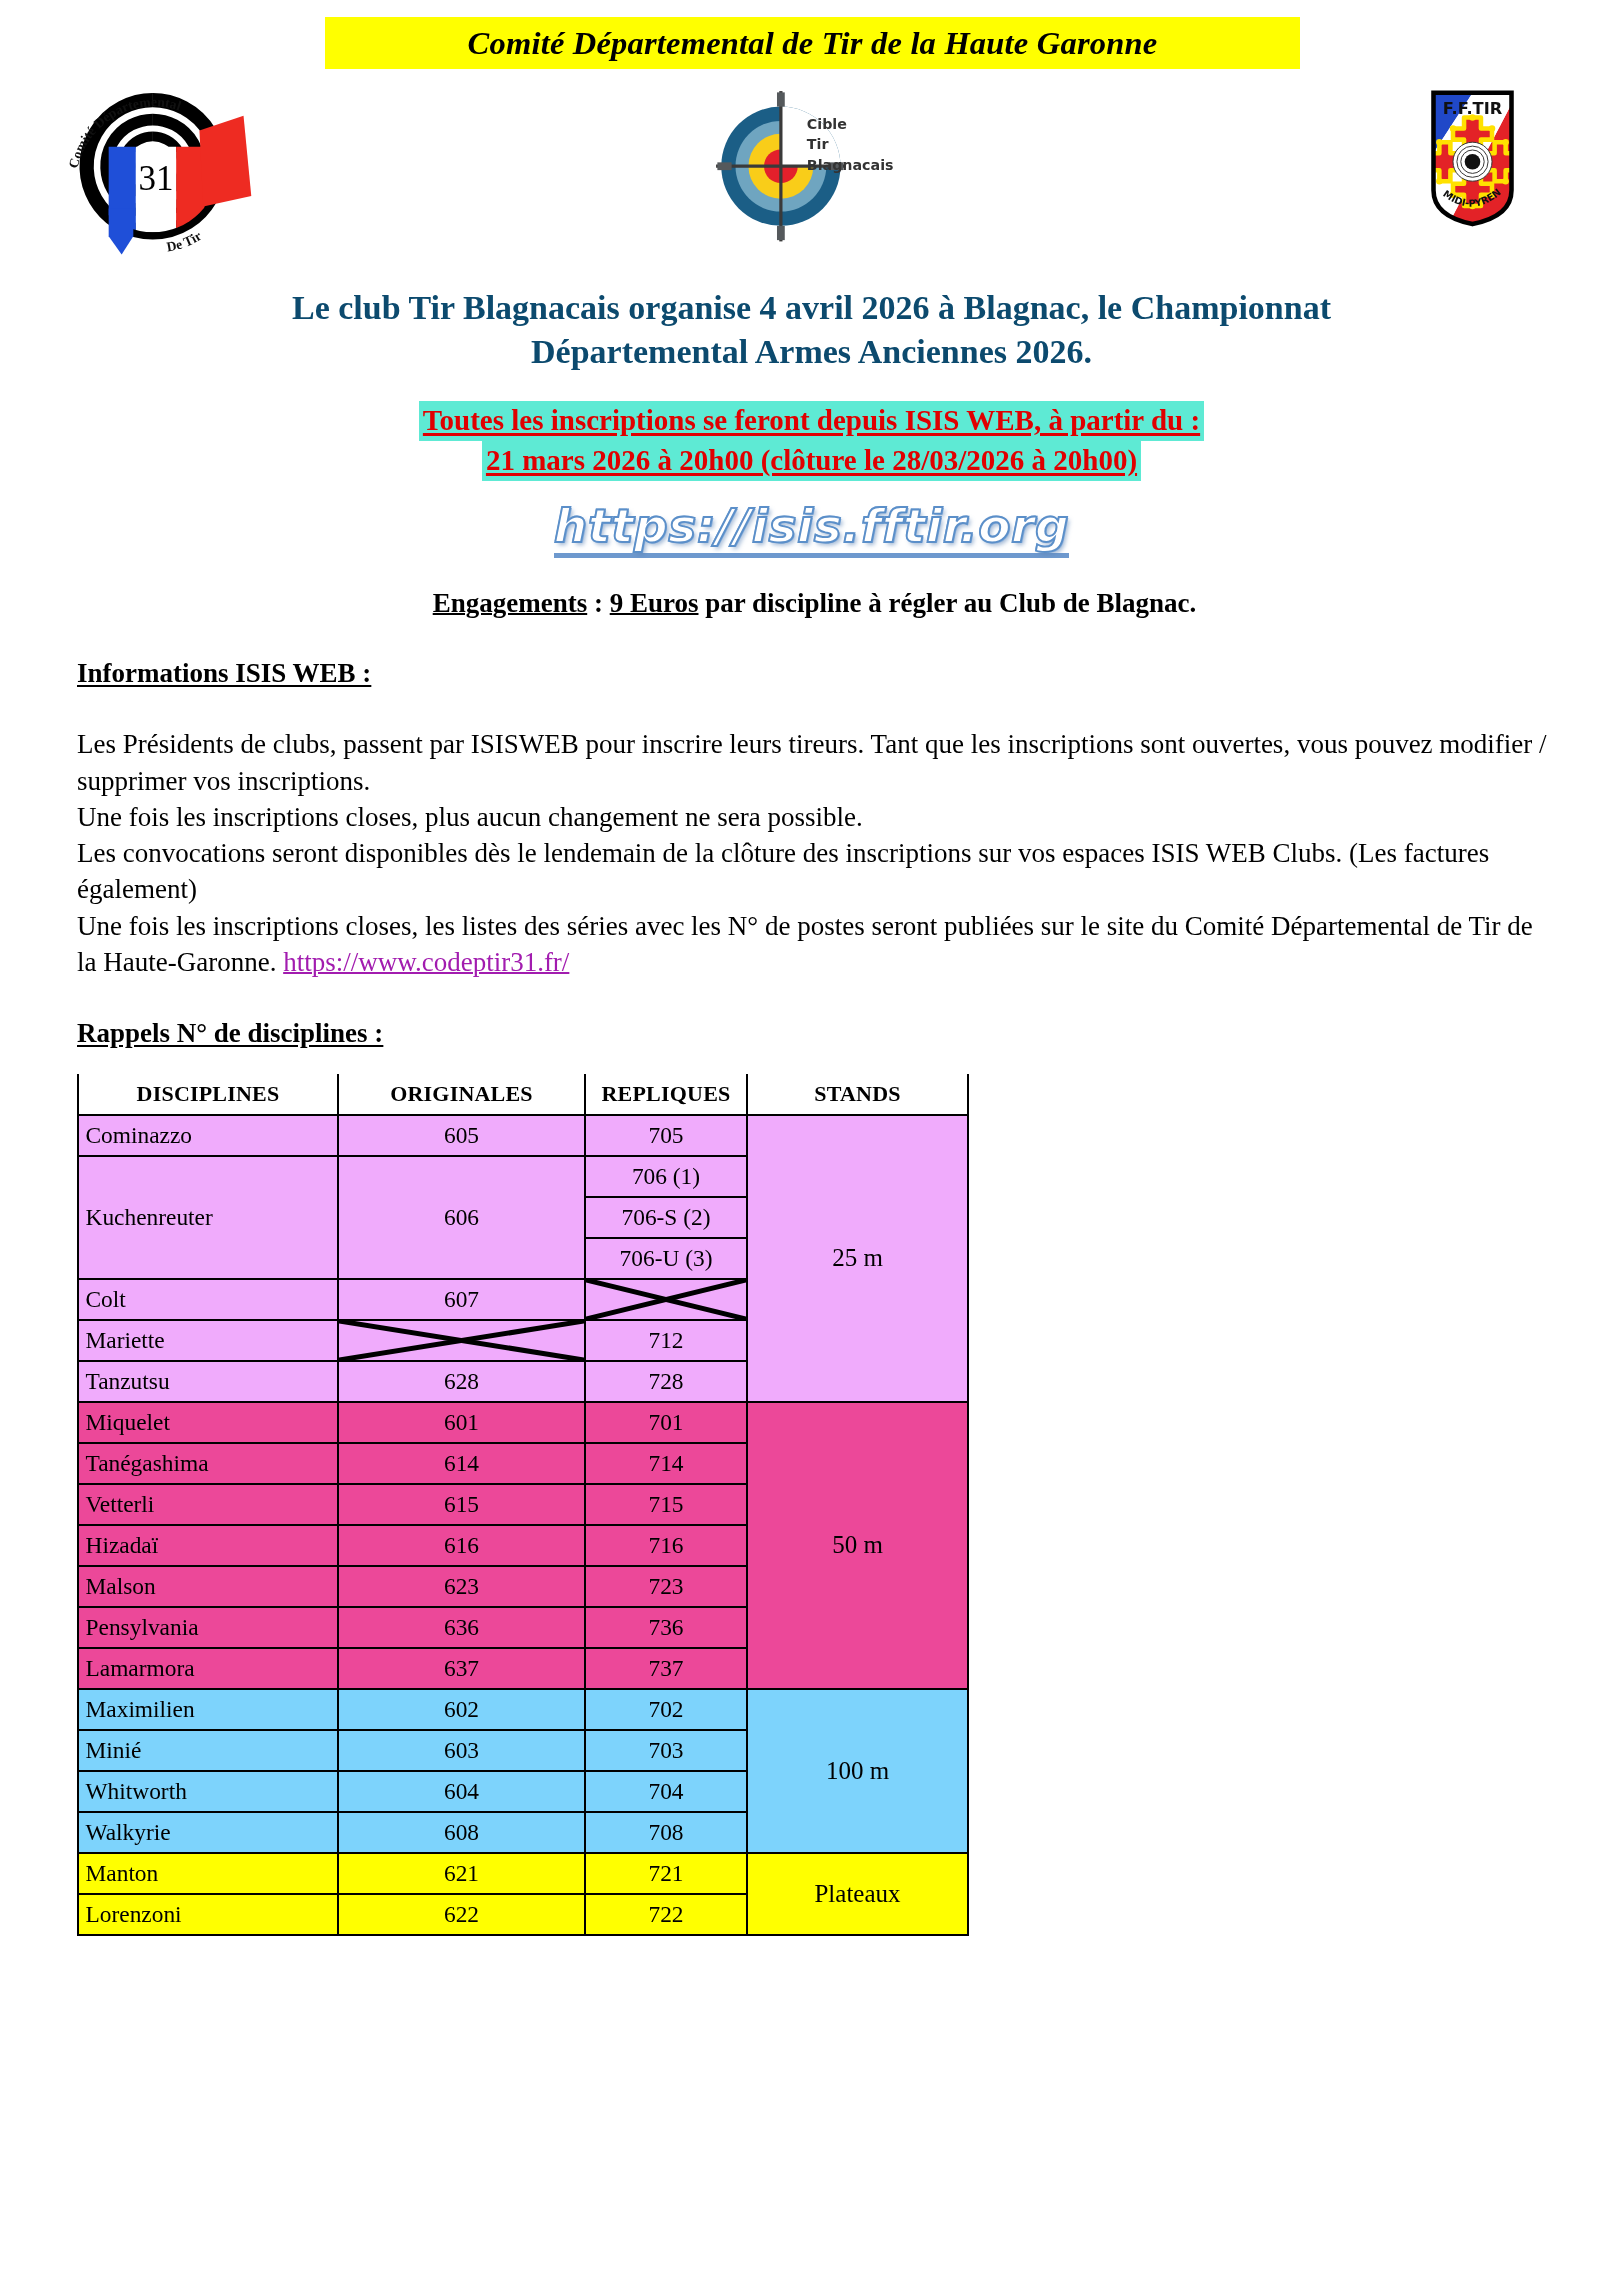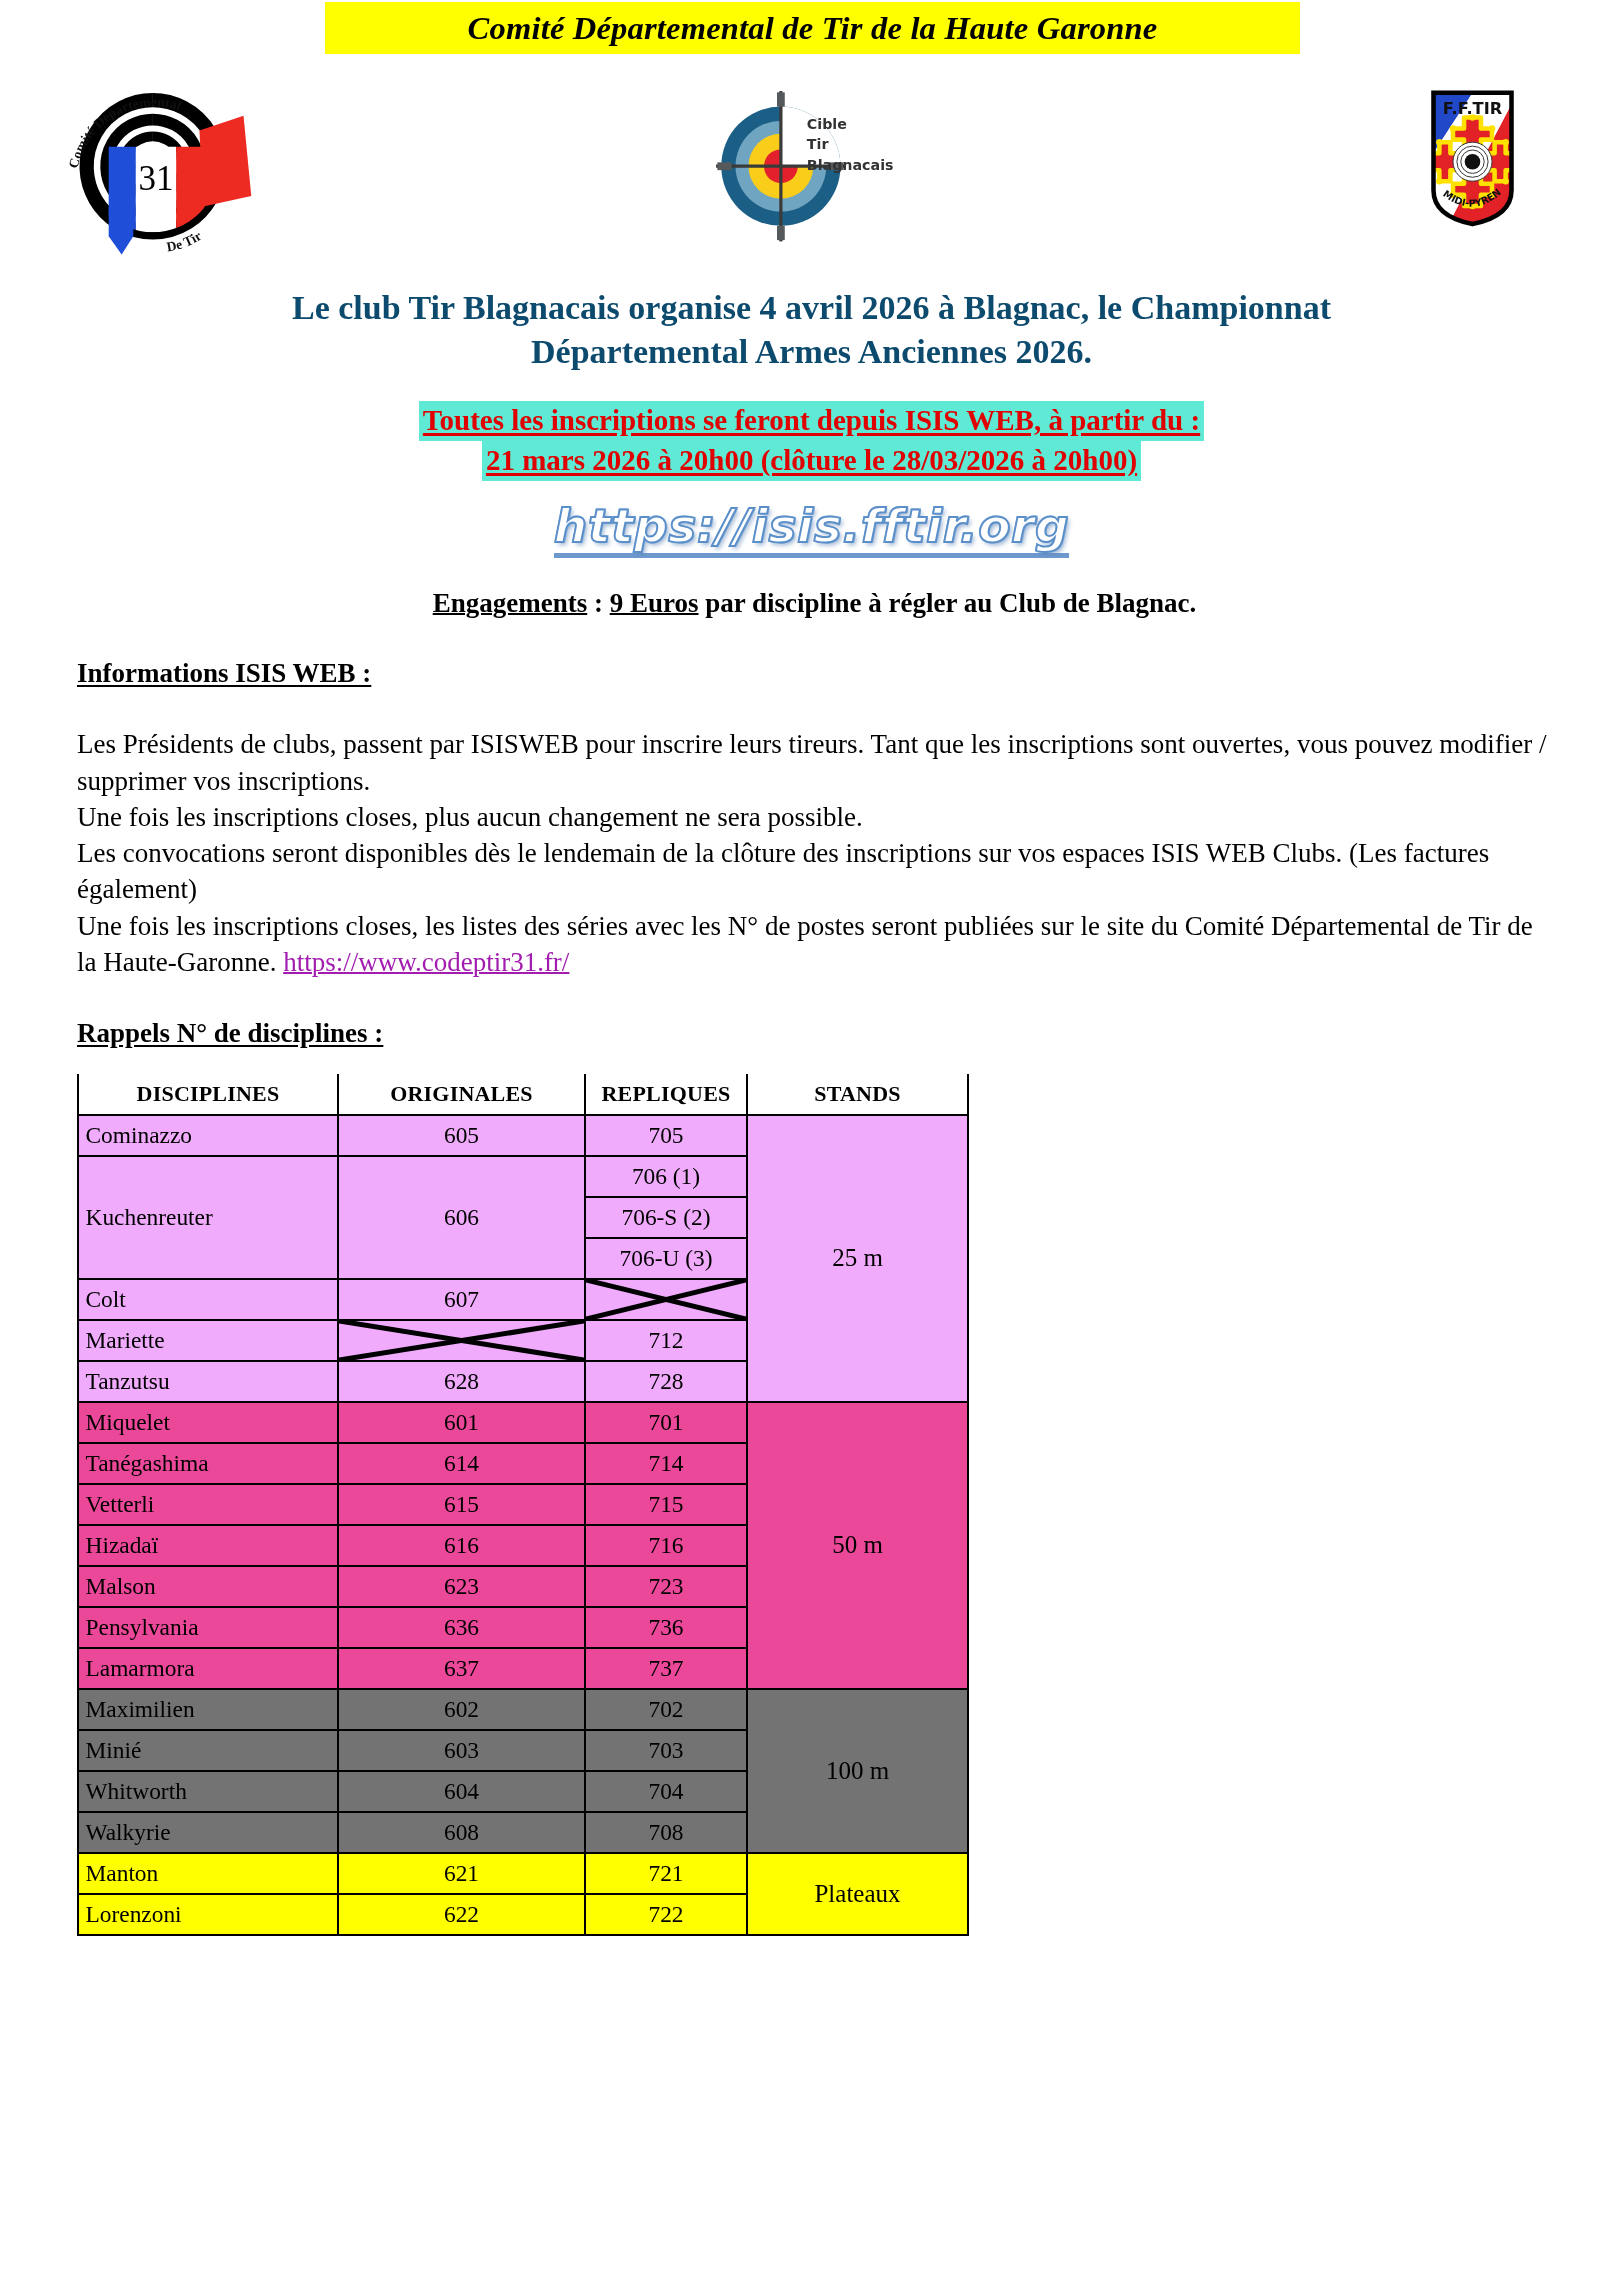--- a/index.html
+++ b/index.html
@@ -17,21 +17,21 @@
   }
 
   
   .header-band {
     position: relative;
     height: 266px;
   }
   .title-banner {
     position: absolute;
     left: 325px;
-    top: 2px;
+    top: 17px;
     width: 975px;
     height: 52px;
     background: #FFFF00;
     display: flex;
     align-items: center;
     justify-content: center;
   }
   .title-banner span {
     font-family: "Liberation Serif", "DejaVu Serif", serif;
     font-size: 32.5px;
@@ -209,21 +209,21 @@
     font-size: 23.4px;
   }
   table.disc td.num { text-align: center; padding: 0; }
   table.disc td.stand {
     text-align: center;
     padding: 0;
     font-size: 25px;
   }
   td.blue   { background: #f0abfc; }
   td.pink   { background: #ec4899; }
-  td.orange { background: #737373; }
+  td.orange { background: #7dd3fc; }
   td.yellow { background: #FFFF00; }
 
   
   td.crossed { position: relative; }
   td.crossed .xmark {
     position: absolute;
     inset: 0;
     pointer-events: none;
   }
   td.crossed .xmark svg { width: 100%; height: 100%; display: block; }

